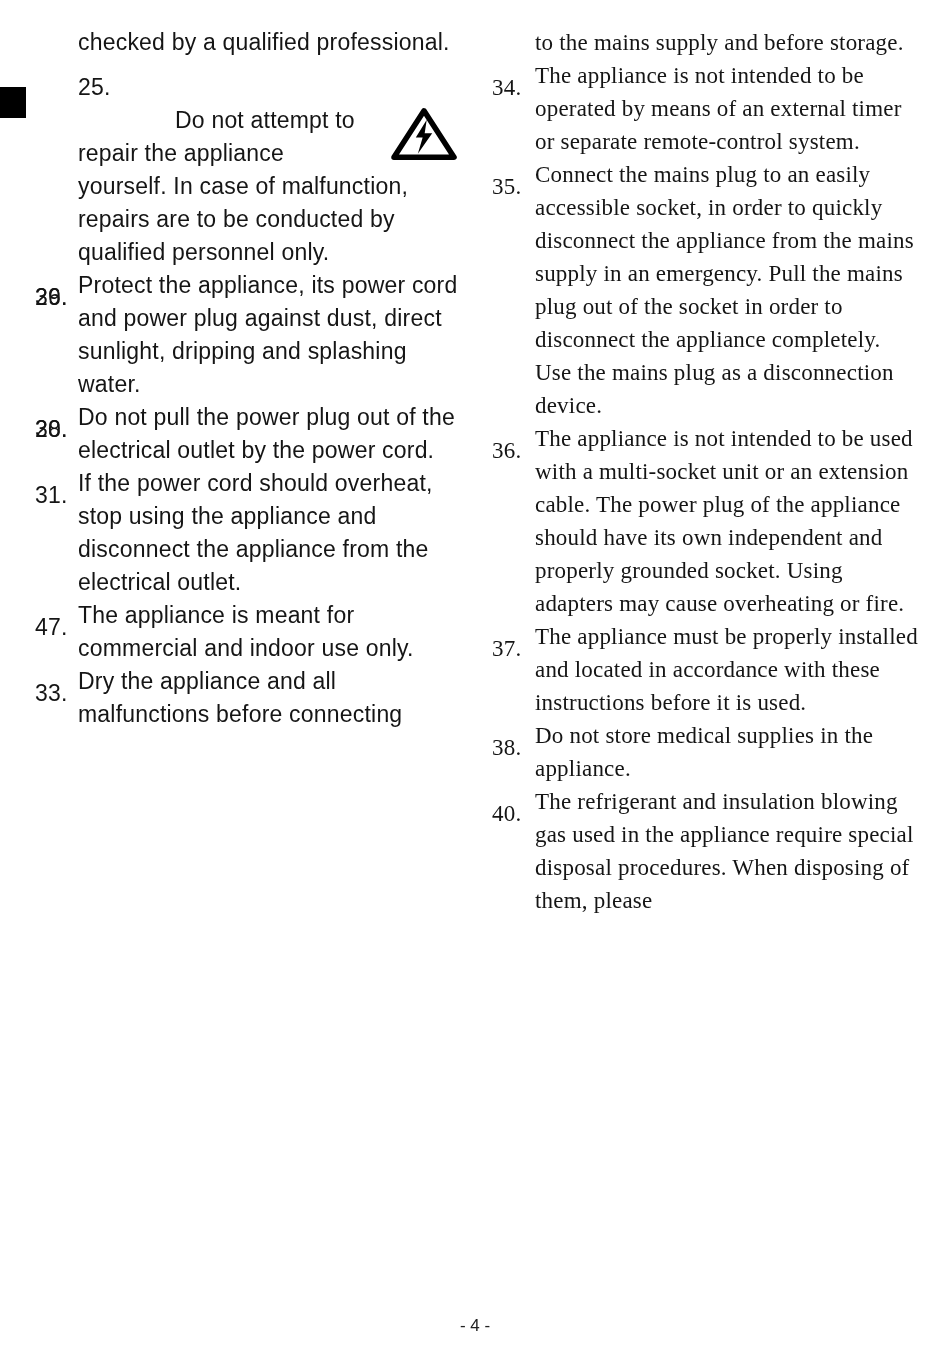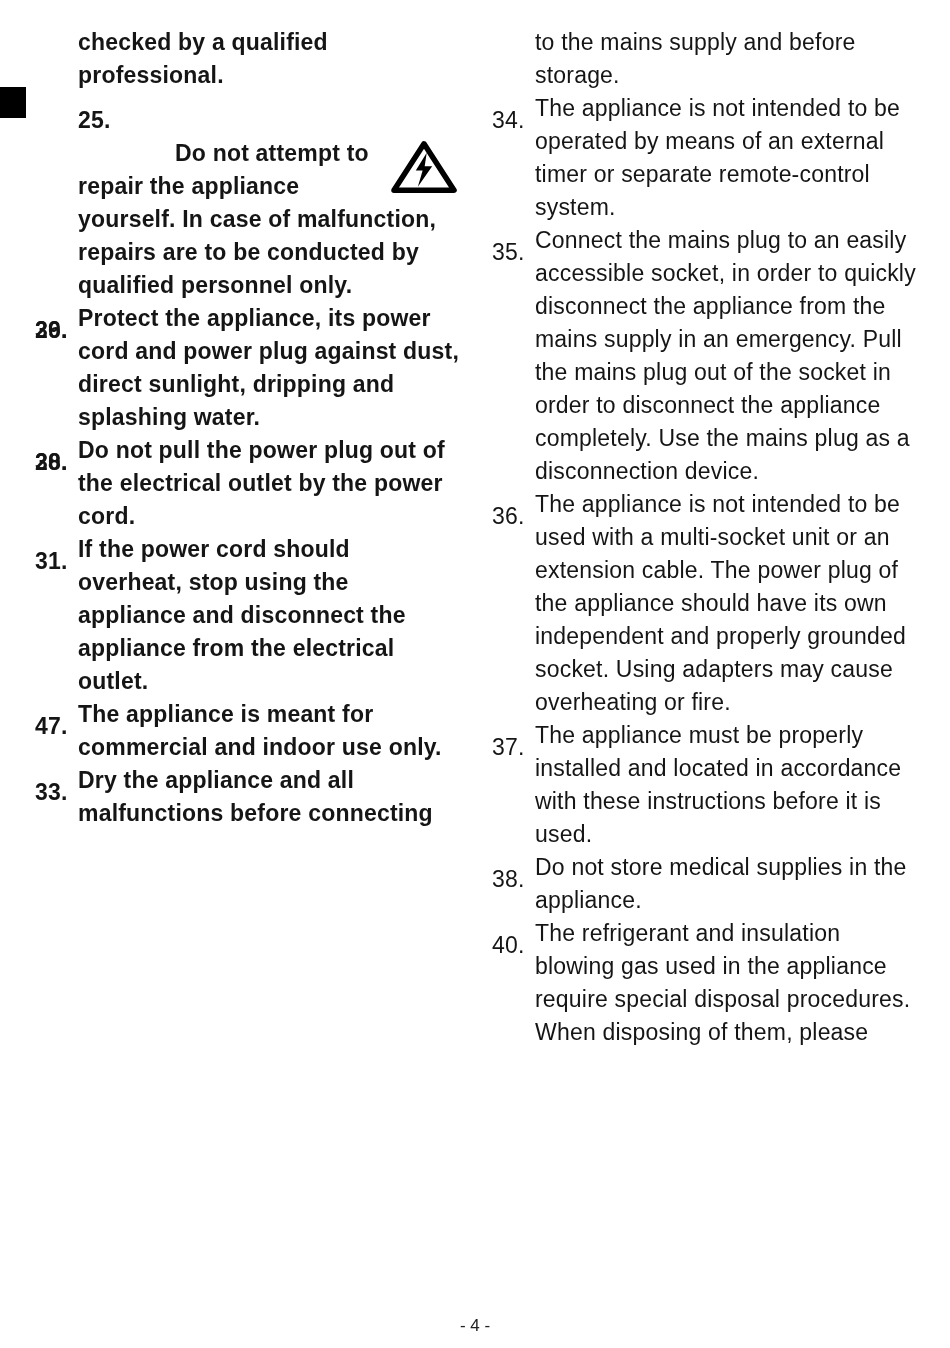--- a/index.html
+++ b/index.html
@@ -9,22 +9,22 @@
     font-family:"Liberation Sans","DejaVu Sans",sans-serif;
     color:#151515;
     position:relative;
     overflow:hidden;
   }
   .col{
     position:absolute;top:26px;
     font-size:23px;line-height:33px;
     letter-spacing:0.2px;
   }
-  .col-left{left:35px;width:424px;font-weight:bold;}
-  .col-right{left:492px;width:426px;}
+  .col-left{left:35px;width:424px;}
+  .col-right{left:492px;width:426px;font-family:Liberation Serif, serif;}
   .intro{padding-left:43px;}
   .item{position:relative;padding-left:43px;}
   .num{position:absolute;left:0;top:0;margin-top:12px;}
   
   .num-own-line .num{position:static;display:block;}
   .ind97{text-indent:97px;}
   .ind152{text-indent:152px;}
   .warn-icon{
     float:right;
     width:70px;height:56px;

